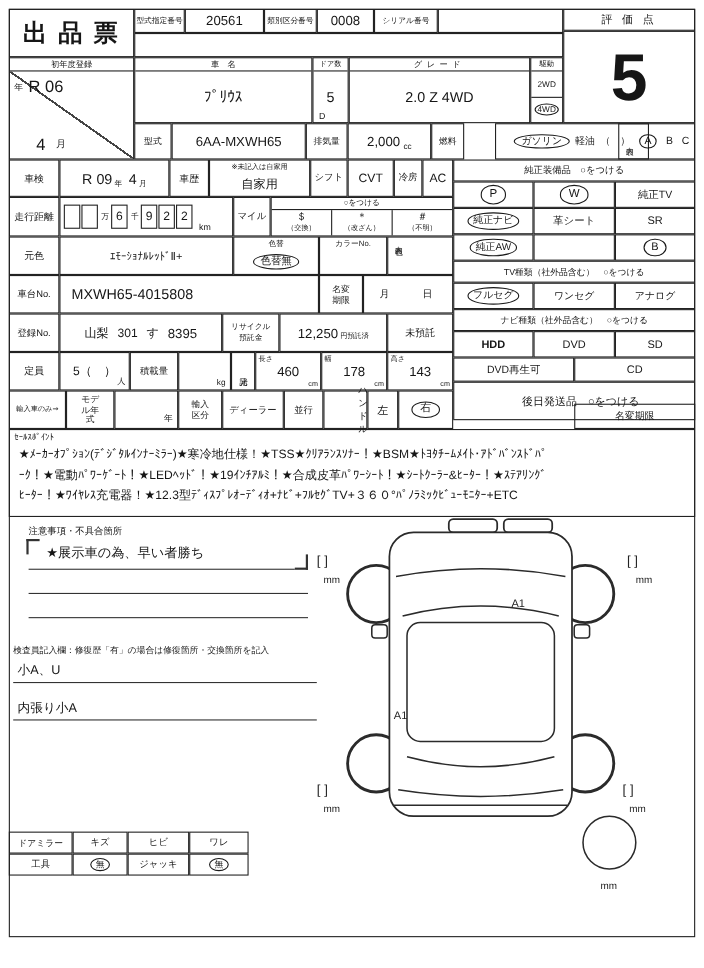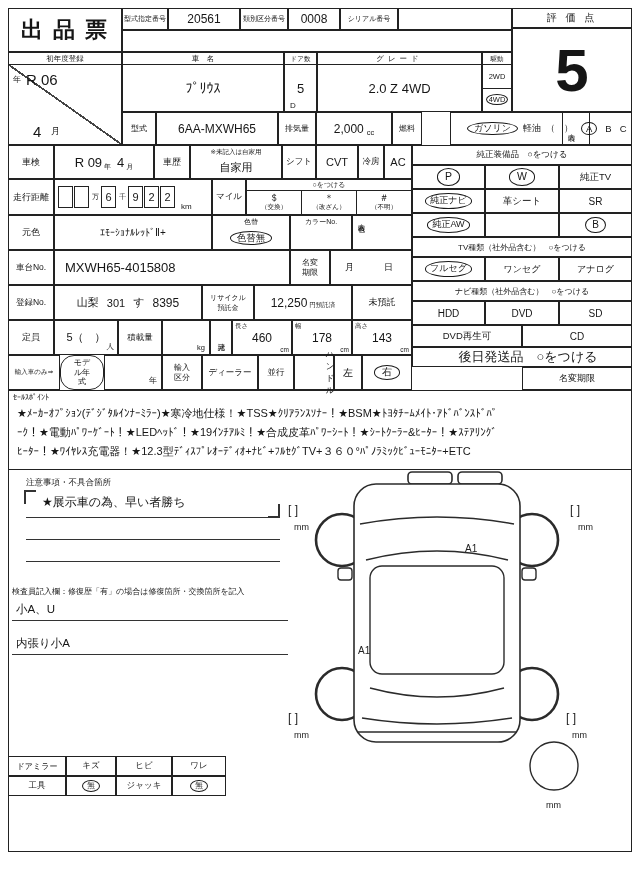--- a/index.html
+++ b/index.html
@@ -200,21 +200,21 @@
     <div class="f" style="height:100%;font-size:12px;">178</div>
     <span class="n" style="right:2px;bottom:1px;font-size:6.5px;">cm</span>
   </div>
   <div class="c" style="left:352px;top:320px;width:60px;height:35px;">
     <span class="n" style="left:2px;top:1px;font-size:6.5px;">高さ</span>
     <div class="f" style="height:100%;font-size:12px;">143</div>
     <span class="n" style="right:2px;bottom:1px;font-size:6.5px;">cm</span>
   </div>
 
   <div class="c f" style="left:8px;top:355px;width:52px;height:35px;font-size:6.5px;">輸入車のみ⇒</div>
-  <div class="c f" style="left:60px;top:355px;width:44px;height:35px;padding:0 10px;border-radius:14px;">
+  <div class="c f" style="left:60px;top:355px;width:44px;height:35px;padding:0 10px;">
     <span class="smallwrap">モデル年式</span>
   </div>
   <div class="c" style="left:104px;top:355px;width:58px;height:35px;">
     <span class="n" style="right:4px;bottom:3px;font-size:8px;">年</span>
   </div>
   <div class="c f" style="left:162px;top:355px;width:40px;height:35px;padding:0 8px;">
     <span class="smallwrap">輸入区分</span>
   </div>
   <div class="c f" style="left:202px;top:355px;width:56px;height:35px;font-size:8.5px;">ディーラー</div>
   <div class="c f" style="left:258px;top:355px;width:36px;height:35px;font-size:8.5px;">並行</div>
@@ -244,26 +244,26 @@
   <div class="c f" style="left:559px;top:213px;width:73px;height:24px;">
       <span class="oval" style="font-size:10px;padding:1px 6px;">B</span>
     </div>
   <div class="c f" style="left:412px;top:237px;width:220px;height:20px;font-size:8px;">TV種類（社外品含む）　○をつける</div>
   <div class="c f" style="left:412px;top:257px;width:73px;height:24px;">
       <span class="oval" style="font-size:9px;padding:1px 4px;">フルセグ</span>
     </div>
   <div class="c f" style="left:485px;top:257px;width:74px;height:24px;font-size:9px;">ワンセグ</div>
   <div class="c f" style="left:559px;top:257px;width:73px;height:24px;font-size:9px;">アナログ</div>
   <div class="c f" style="left:412px;top:281px;width:220px;height:20px;font-size:8px;">ナビ種類（社外品含む）　○をつける</div>
-  <div class="c f" style="left:412px;top:301px;width:73px;height:24px;font-size:10px;">HDD</div>
+  <div class="c f" style="left:412px;top:301px;width:73px;height:24px;font-size:10px;font-weight:bold;">HDD</div>
   <div class="c f" style="left:485px;top:301px;width:74px;height:24px;font-size:10px;">DVD</div>
   <div class="c f" style="left:559px;top:301px;width:73px;height:24px;font-size:10px;">SD</div>
   <div class="c f" style="left:412px;top:325px;width:110px;height:22px;font-size:9.5px;">DVD再生可</div>
   <div class="c f" style="left:522px;top:325px;width:110px;height:22px;font-size:10px;">CD</div>
-  <div class="c f" style="left:412px;top:347px;width:220px;height:20px;font-size:13px;padding-left:12px;">後日発送品　○をつける</div>
+  <div class="c f" style="left:412px;top:347px;width:220px;height:35px;font-size:10px;padding-left:12px;">後日発送品　○をつける</div>
   <div class="c f" style="left:522px;top:367px;width:110px;height:23px;font-size:9px;">名変期限</div>
 
   <div class="c" style="left:8px;top:390px;width:624px;height:80px;padding-left:39px;">
     <div class="n" style="left:4px;top:2px;font-size:8px;">ｾｰﾙｽﾎﾟｲﾝﾄ</div>
     <div class="n" style="left:8px;top:13px;width:608px;font-size:11px;line-height:19px;">
       <div>★ﾒｰｶｰｵﾌﾟｼｮﾝ(ﾃﾞｼﾞﾀﾙｲﾝﾅｰﾐﾗｰ)★寒冷地仕様！★TSS★ｸﾘｱﾗﾝｽｿﾅｰ！★BSM★ﾄﾖﾀﾁｰﾑﾒｲﾄ･ｱﾄﾞﾊﾞﾝｽﾄﾞﾊﾟ</div>
       <div>ｰｸ！★電動ﾊﾟﾜｰｹﾞｰﾄ！★LEDﾍｯﾄﾞ！★19ｲﾝﾁｱﾙﾐ！★合成皮革ﾊﾟﾜｰｼｰﾄ！★ｼｰﾄｸｰﾗｰ&amp;ﾋｰﾀｰ！★ｽﾃｱﾘﾝｸﾞ</div>
       <div>ﾋｰﾀｰ！★ﾜｲﾔﾚｽ充電器！★12.3型ﾃﾞｨｽﾌﾟﾚｵｰﾃﾞｨｵ+ﾅﾋﾞ+ﾌﾙｾｸﾞTV+３６０°ﾊﾟﾉﾗﾐｯｸﾋﾞｭｰﾓﾆﾀｰ+ETC</div>
     </div>
   </div>

